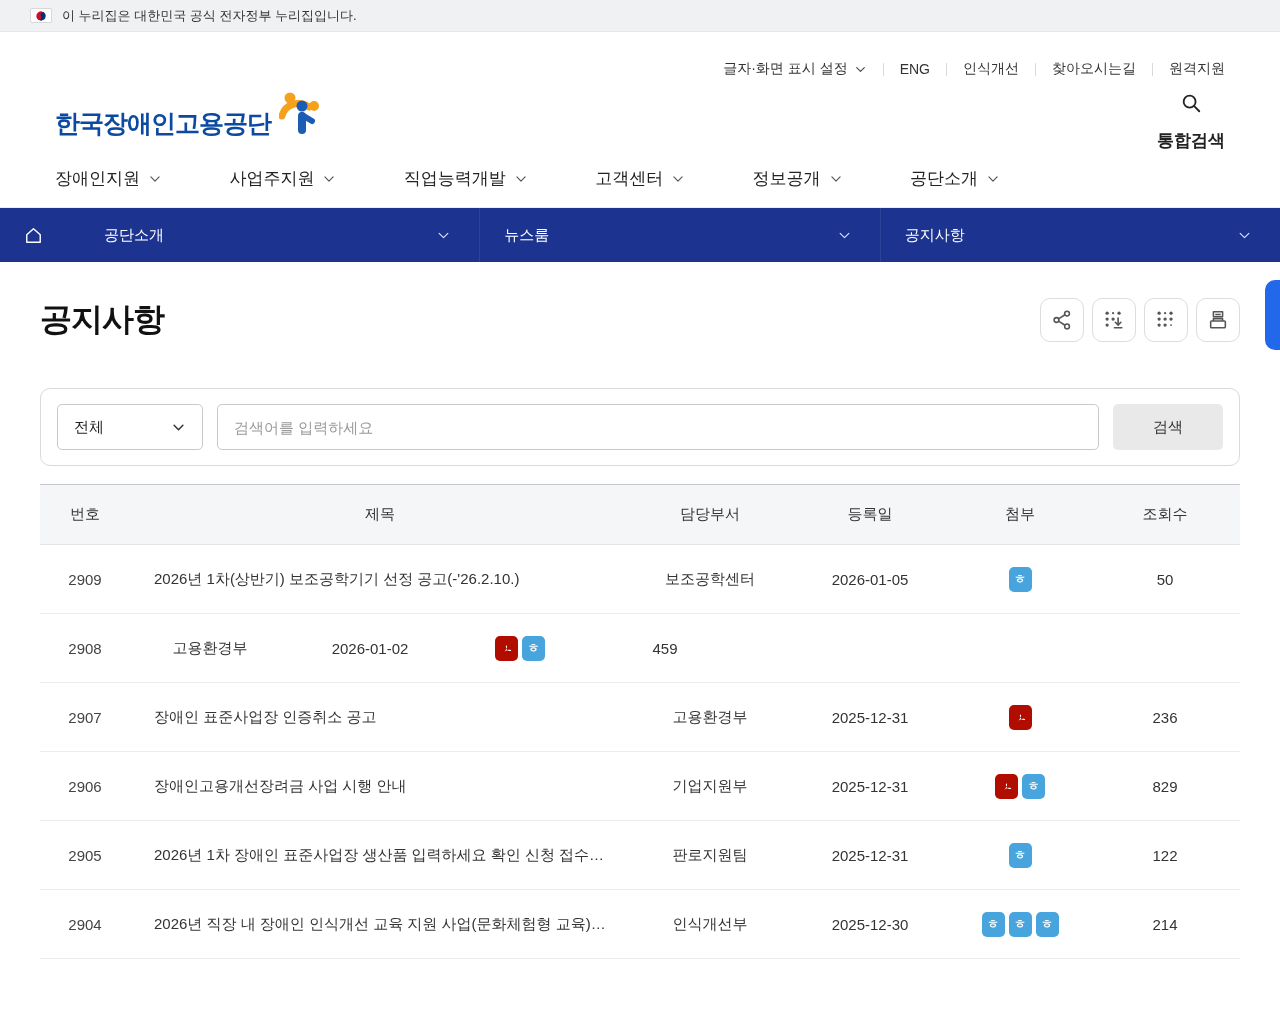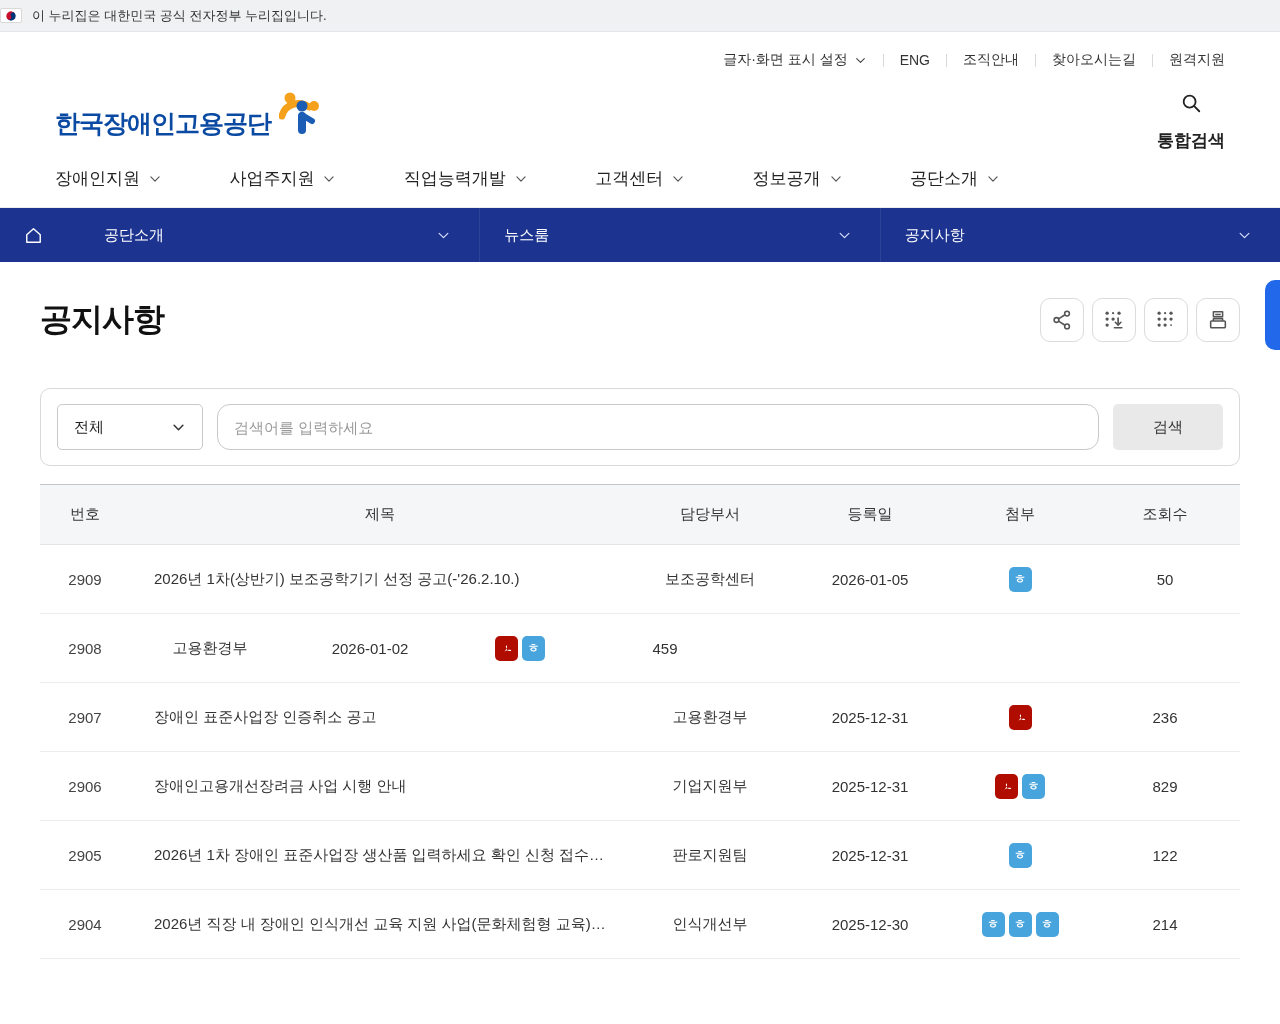--- a/index.html
+++ b/index.html
@@ -1,28 +1,28 @@
 <!DOCTYPE html>
 <html><head>
 <meta charset="utf-8">
 <style>
   * { margin:0; padding:0; box-sizing:border-box; }
   html,body { width:1280px; height:1024px; overflow:hidden; background:#fff;
     font-family:"Liberation Sans","DejaVu Sans",sans-serif; color:#222; }
 
   
   .gov-banner { height:32px; background:#f0f1f3; border-bottom:1px solid #e4e6e9;
-    display:flex; align-items:center; gap:10px; }
+    display:flex; align-items:center; padding-left:30px; gap:10px; }
   .gov-banner .flag { width:22px; height:15px; background:#fff; border:1px solid #d8d8d8;
     border-radius:2px; display:flex; align-items:center; justify-content:center; }
   .gov-banner span.txt { font-size:13px; color:#333; }
 
   
   .header { height:118px; background:#fff; position:relative; }
-  .utility { position:absolute; top:19px; right:55px; display:flex; align-items:center;
+  .utility { position:absolute; top:28px; right:55px; display:flex; align-items:center;
     font-size:14px; color:#333; }
   .utility .u-item { display:flex; align-items:center; gap:6px; cursor:pointer; }
   .utility .sep { width:1px; height:13px; background:#d9d9d9; margin:0 16px; }
   .logo { position:absolute; left:55px; top:58px; display:flex; align-items:flex-end; gap:8px; cursor:pointer; }
   .logo .logo-text { font-size:25px; font-weight:700; color:#0b4aa2; letter-spacing:-1px; }
   .hd-search { position:absolute; right:55px; top:60px; display:flex; align-items:center;
     gap:10px; font-size:17px; font-weight:600; color:#222; cursor:pointer;flex-direction:column; }
 
   
   .nav { height:58px; border-bottom:1px solid #ececec; display:flex; align-items:center; }
@@ -49,21 +49,21 @@
   .float-tab { position:fixed; right:0; top:280px; width:15px; height:70px;
     background:#2268eb; border-radius:10px 0 0 10px; cursor:pointer; }
 
   
   .search-box { margin-top:46px; border:1px solid #d9d9d9; border-radius:10px;
     padding:15px 16px; display:flex; gap:14px; }
   .sel { height:46px; border:1px solid #c9c9c9; border-radius:5px; background:#fff;
     display:flex; align-items:center; justify-content:space-between; padding:0 16px;
     font-size:15px; color:#222; cursor:pointer; }
   .search-box .sel { width:146px; }
-  .search-input { flex:1; height:46px; border:1px solid #c9c9c9; border-radius:13px;
+  .search-input { flex:1; height:46px; border:1px solid #c9c9c9; border-radius:5px;
     padding:0 16px; font-size:15px; color:#222; font-family:inherit; }
   .search-input::placeholder { color:#9a9a9a; }
   .search-btn { width:110px; height:46px; background:#e9e9e9; border:none; border-radius:5px;
     font-size:15px; color:#333; font-family:inherit; cursor:pointer; }
 
   
   .results-row { margin-top:50px; display:flex; justify-content:space-between; align-items:center; }
   .result-count { font-size:15px; color:#333; }
   .result-count .scope { color:#2d6ee0; margin-right:6px; cursor:pointer; }
   .results-right { display:flex; gap:12px; align-items:center; }
@@ -114,21 +114,21 @@
   <div class="utility">
       <div class="u-item">
         <span>글자·화면 표시 설정</span>
         <svg width="13" height="13" viewBox="0 0 24 24" fill="none" stroke="#444" stroke-width="2" stroke-linecap="round" stroke-linejoin="round">
           <polyline points="5,8.5 12,15.5 19,8.5"></polyline>
         </svg>
       </div>
       <span class="sep"></span>
       <div class="u-item">ENG</div>
       <span class="sep"></span>
-      <div class="u-item">조직안내</div>
+      <div class="u-item">인식개선</div>
       <span class="sep"></span>
       <div class="u-item">찾아오시는길</div>
       <span class="sep"></span>
       <div class="u-item">원격지원</div>
     </div>
   <div class="logo">
     <span class="logo-text">한국장애인고용공단</span>
     <span>
       <svg width="42" height="46" viewBox="0 0 42 46">
         <circle cx="11" cy="8" r="5.5" fill="#f5a11c"></circle>

